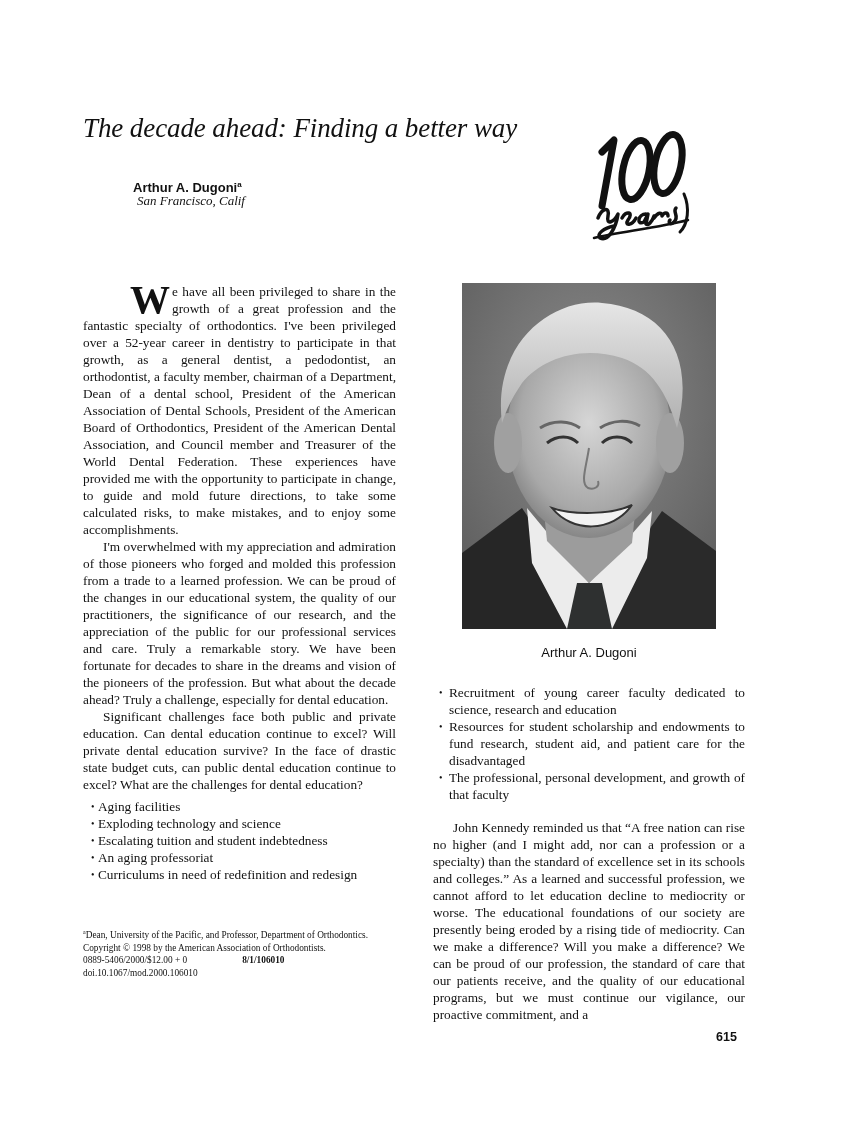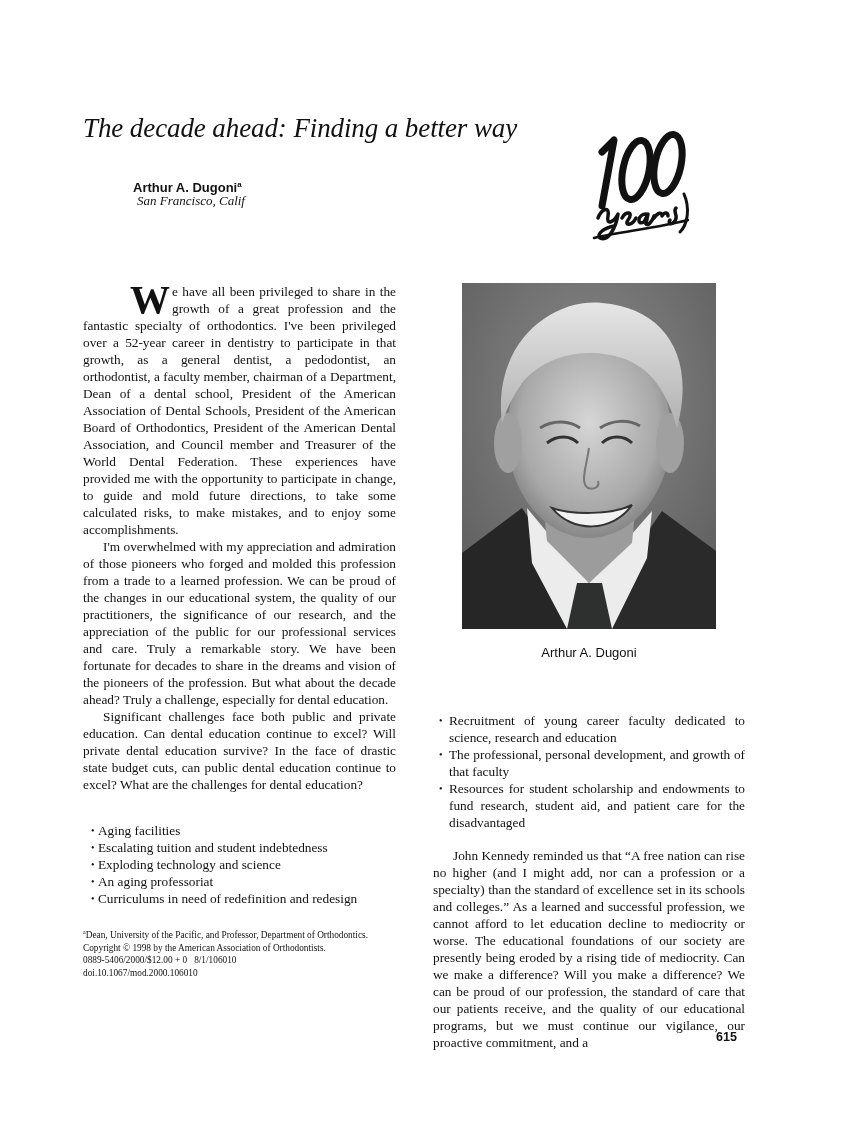--- a/index.html
+++ b/index.html
@@ -15,38 +15,38 @@
   .col { position: absolute; font-family: "Liberation Serif", serif; font-size: 13.3px; line-height: 17px; text-align: justify; }
   .col-left { left: 83px; top: 283px; width: 313px; }
   .col-right { left: 433px; top: 684px; width: 312px; }
   .col p { margin: 0; }
   .col p.indent { text-indent: 20px; }
   .dropcap { float: left; font-size: 40px; line-height: 30px; font-weight: bold; margin: 2px 2px 0 47px; padding-top: 0; }
 
   ul.bullets { list-style: none; margin: 0; padding: 0; }
   ul.bullets li { position: relative; padding-left: 18px; }
   ul.bullets li::before { content: "\2022"; position: absolute; left: 5px; top: 0; font-size: 10px; }
-  .col-left ul.bullets { margin-top: 29px; text-align: left; }
+  .col-left ul.bullets { margin-top: 5px; text-align: left; }
   .col-left ul.bullets li { padding-left: 15px; }
   .col-left ul.bullets li::before { left: 8px; }
   .col-left ul.bullets { padding-left: 0; }
   .col-left ul.bullets li { margin-left: 0; }
 
   .col-right ul.bullets li { padding-left: 16px; }
   .col-right ul.bullets li::before { left: 6px; }
-  .col-right ul.bullets { margin-bottom: 16px; margin-top: 28px; }
+  .col-right ul.bullets { margin-bottom: 16px; }
 
   .photo { position: absolute; left: 462px; top: 283px; width: 254px; height: 346px; background: radial-gradient(ellipse at 50% 40%, #8a8a8a 0%, #6f6f6f 60%, #5f5f5f 100%); overflow: hidden; }
   .photo svg { display: block; }
   .caption { position: absolute; left: 462px; top: 645px; width: 254px; text-align: center; font-family: "Liberation Sans", sans-serif; font-size: 13px; }
 
   .footnote { position: absolute; left: 83px; top: 929px; width: 316px; font-family: "Liberation Serif", serif; font-size: 9.3px; line-height: 12.6px; text-align: justify; }
   .footnote p { margin: 0; }
   .footnote sup { font-size: 6px; vertical-align: super; line-height: 0; }
-  .footnote .b { font-weight: normal; }
+  .footnote .b { font-weight: bold; margin-left: 48px; }
 
   .pagenum { position: absolute; left: 716px; top: 1030px; font-family: "Liberation Sans", sans-serif; font-weight: bold; font-size: 12.5px; }
 </style>
 </head>
 <body>
 
 <div class="title">The decade ahead: Finding a better way</div>
 <div class="author"><span>Arthur A. Dugoni</span><sup>a</sup></div>
 <div class="affil">San Francisco, Calif</div>
 
@@ -70,22 +70,22 @@
     </g>
   </svg>
 </div>
 
 <div class="col col-left">
   <p><span class="dropcap">W</span><span>e have all been privileged to share in the growth of a great profession and the fantastic specialty of orthodontics. I've been privileged over a 52-year career in dentistry to participate in that growth, as a general dentist, a pedodontist, an orthodontist, a faculty member, chairman of a Department, Dean of a dental school, President of the American Association of Dental Schools, President of the American Board of Orthodontics, President of the American Dental Association, and Council member and Treasurer of the World Dental Federation. These experiences have provided me with the opportunity to participate in change, to guide and mold future directions, to take some calculated risks, to make mistakes, and to enjoy some accomplishments.</span></p>
   <p class="indent">I'm overwhelmed with my appreciation and admiration of those pioneers who forged and molded this profession from a trade to a learned profession. We can be proud of the changes in our educational system, the quality of our practitioners, the significance of our research, and the appreciation of the public for our professional services and care. Truly a remarkable story. We have been fortunate for decades to share in the dreams and vision of the pioneers of the profession. But what about the decade ahead? Truly a challenge, especially for dental education.</p>
   <p class="indent">Significant challenges face both public and private education. Can dental education continue to excel? Will private dental education survive? In the face of drastic state budget cuts, can public dental education continue to excel? What are the challenges for dental education?</p>
   <ul class="bullets">
     <li>Aging facilities</li>
+    <li>Exploding technology and science</li>
     <li>Escalating tuition and student indebtedness</li>
-    <li>Exploding technology and science</li>
     <li>An aging professoriat</li>
     <li>Curriculums in need of redefinition and redesign</li>
   </ul>
 </div>
 
 <div class="photo" title="Portrait photograph of Arthur A. Dugoni">
   <svg width="254" height="346" viewBox="0 0 254 346" xmlns="http://www.w3.org/2000/svg">
     <defs>
       <radialGradient id="bg" cx="50%" cy="35%" r="70%">
         <stop offset="0" stop-color="#8c8c8c"></stop>
@@ -128,22 +128,22 @@
     <path d="M127 165 C 124 185, 118 200, 126 205 C 132 207, 138 204, 136 198" stroke="#777" stroke-width="2" fill="none"></path>
 
     <path d="M90 225 C 110 250, 150 250, 170 222 C 150 232, 110 232, 90 225 Z" fill="#f2f2f2" stroke="#333" stroke-width="2"></path>
   </svg>
 </div>
 <div class="caption">Arthur A. Dugoni</div>
 
 <div class="col col-right">
   <ul class="bullets">
     <li>Recruitment of young career faculty dedicated to science, research and education</li>
+    <li>Resources for student scholarship and endowments to fund research, student aid, and patient care for the disadvantaged</li>
     <li>The professional, personal development, and growth of that faculty</li>
-    <li>Resources for student scholarship and endowments to fund research, student aid, and patient care for the disadvantaged</li>
   </ul>
   <p class="indent">John Kennedy reminded us that “A free nation can rise no higher (and I might add, nor can a profession or a specialty) than the standard of excellence set in its schools and colleges.” As a learned and successful profession, we cannot afford to let education decline to mediocrity or worse. The educational foundations of our society are presently being eroded by a rising tide of mediocrity. Can we make a difference? Will you make a difference? We can be proud of our profession, the standard of care that our patients receive, and the quality of our educational programs, but we must continue our vigilance, our proactive commitment, and a</p>
 </div>
 
 <div class="footnote">
   <p><sup>a</sup><span>Dean, University of the Pacific, and Professor, Department of Orthodontics.</span></p>
   <p>Copyright © 1998 by the American Association of Orthodontists.</p>
   <p><span>0889-5406/2000/$12.00 + 0</span>&nbsp;&nbsp;&nbsp;<span class="b">8/1/106010</span></p>
   <p>doi.10.1067/mod.2000.106010</p>
 </div>

